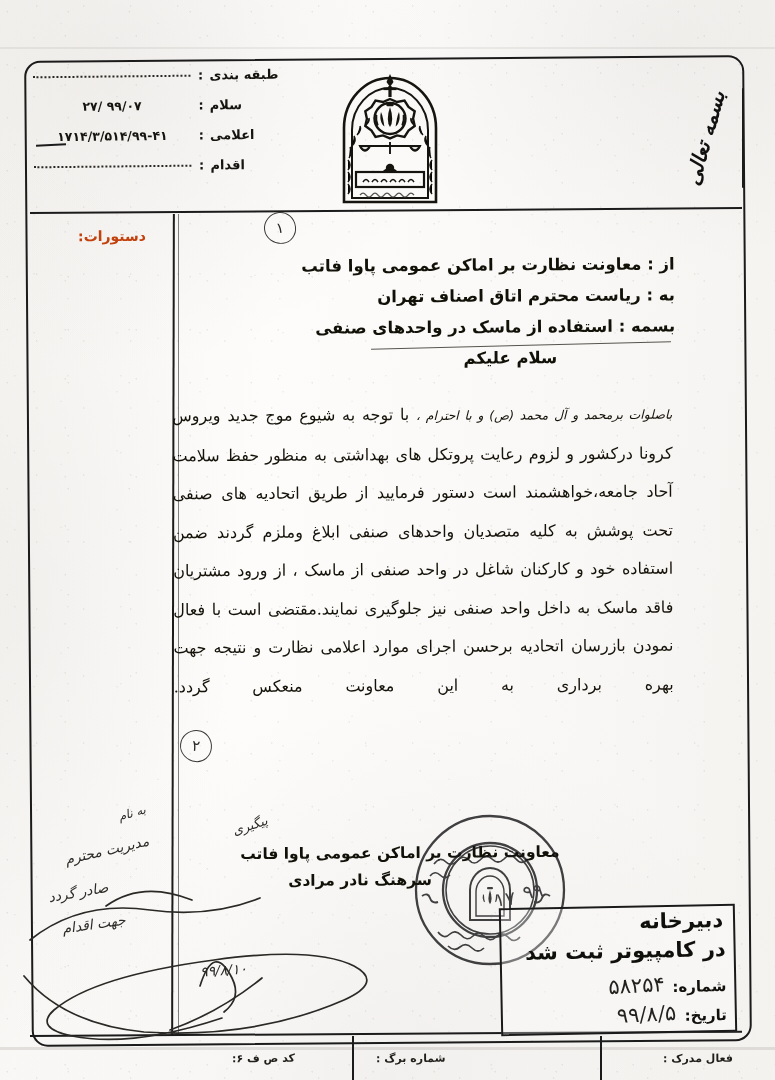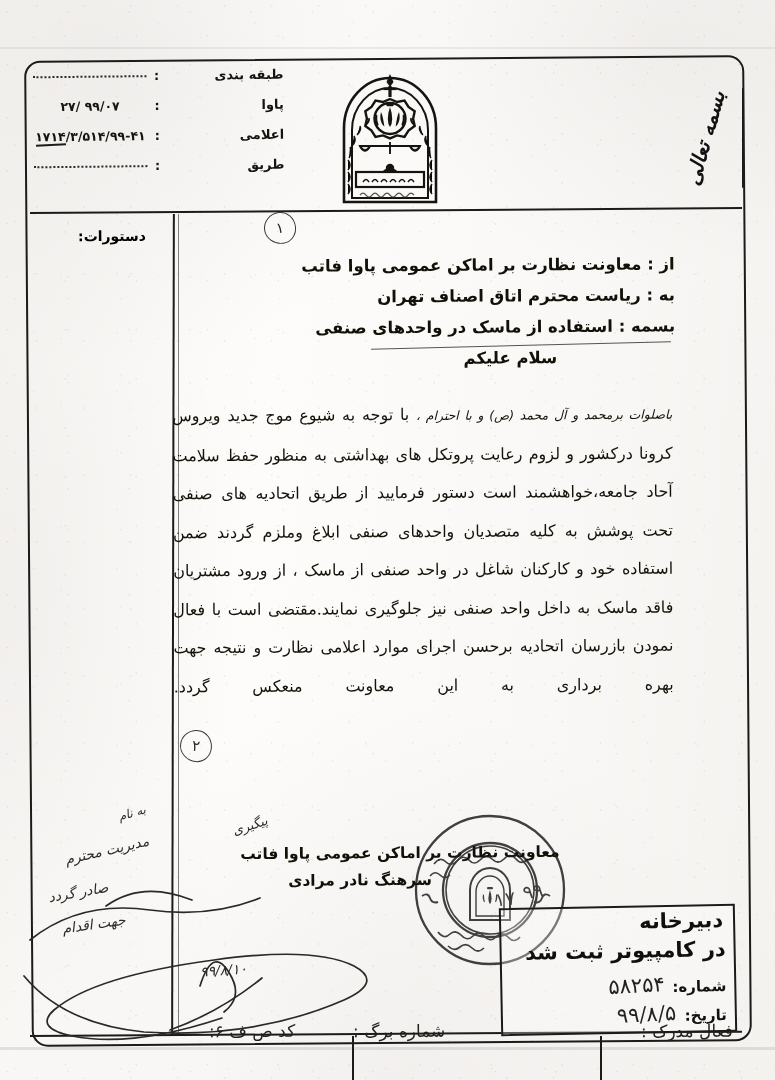--- a/index.html
+++ b/index.html
@@ -88,23 +88,22 @@
     justify-content: flex-start;
     gap: 6px;
     height: 30px;
     font-size: 13px;
     color: #15140f;
     font-weight: 700;
     letter-spacing: .2px;
   }
   .field-label {
     min-width: 74px;
-    text-align: right;
-    white-space: nowrap;
-    margin-left: 44px;
+    text-align: left;
+    white-space: nowrap;
   }
   .field-colon { margin-left: 2px; }
   .field-value {
     flex: 1;
     text-align: center;
     font-weight: 700;
     font-size: 12.5px;
     letter-spacing: .4px;
     white-space: nowrap;
   }
@@ -153,21 +152,21 @@
     background: #1b1b1b;
     border-radius: 2px;
   }
 
   
   .dostur-label {
     position: absolute;
     left: 78px; top: 228px;
     font-size: 14px;
     font-weight: 700;
-    color: #000000;
+    color: #c2410c;
     transform: rotate(-0.5deg);
   }
 
   
   .heading {
     position: absolute;
     right: 100px; top: 250px;
     width: 520px;
     direction: rtl;
     text-align: right;
@@ -327,23 +326,23 @@
   .note-a { left: 118px; top: 806px; font-size: 12px; transform: rotate(-16deg); }
   .note-b { left: 64px;  top: 842px; font-size: 14px; transform: rotate(-13deg); }
   .note-c { left: 48px;  top: 884px; font-size: 14px; transform: rotate(-10deg); }
   .note-d { left: 62px;  top: 916px; font-size: 14px; transform: rotate(-8deg);  }
   .note-e { left: 200px; top: 962px; font-size: 14px; transform: rotate(-4deg);  }
   .note-f { left: 232px; top: 818px; font-size: 13px; transform: rotate(-18deg); }
 
   
   .footer-cell {
     position: absolute;
-    top: 1021px;
-    font-size: 17px;
-    font-weight: 400;
+    top: 1052px;
+    font-size: 11px;
+    font-weight: 700;
     color: #201f1a;
     direction: rtl;
     white-space: nowrap;
     transform: rotate(-0.4deg);
   }
   .fc-1 { right: 42px;  }
   .fc-2 { right: 330px; text-align: right; }
   .fc-3 { right: 480px; }
 
   
@@ -375,33 +374,33 @@
 
   <div class="fields">
 
     <div class="field-row">
       <span class="field-label">طبقه بندی</span>
       <span class="field-colon">:</span>
       <span class="field-dots"></span>
     </div>
 
     <div class="field-row">
-      <span class="field-label">پاوا</span>
+      <span class="field-label">سلام</span>
       <span class="field-colon">:</span>
       <span class="field-value">۹۹/۰۷ /۲۷</span>
     </div>
 
     <div class="field-row">
       <span class="field-label">اعلامی</span>
       <span class="field-colon">:</span>
       <span class="field-value">۱۷۱۴/۳/۵۱۴/۹۹-۴۱</span>
     </div>
 
     <div class="field-row">
-      <span class="field-label">طریق</span>
+      <span class="field-label">اقدام</span>
       <span class="field-colon">:</span>
       <span class="field-dots"></span>
     </div>
   </div>
   <div class="num-underline"></div>
 
   <div class="emblem">
     <svg viewBox="0 0 120 145" width="120" height="145" aria-hidden="true">
       <g fill="none" stroke="#15140f" stroke-width="2.6">
 

